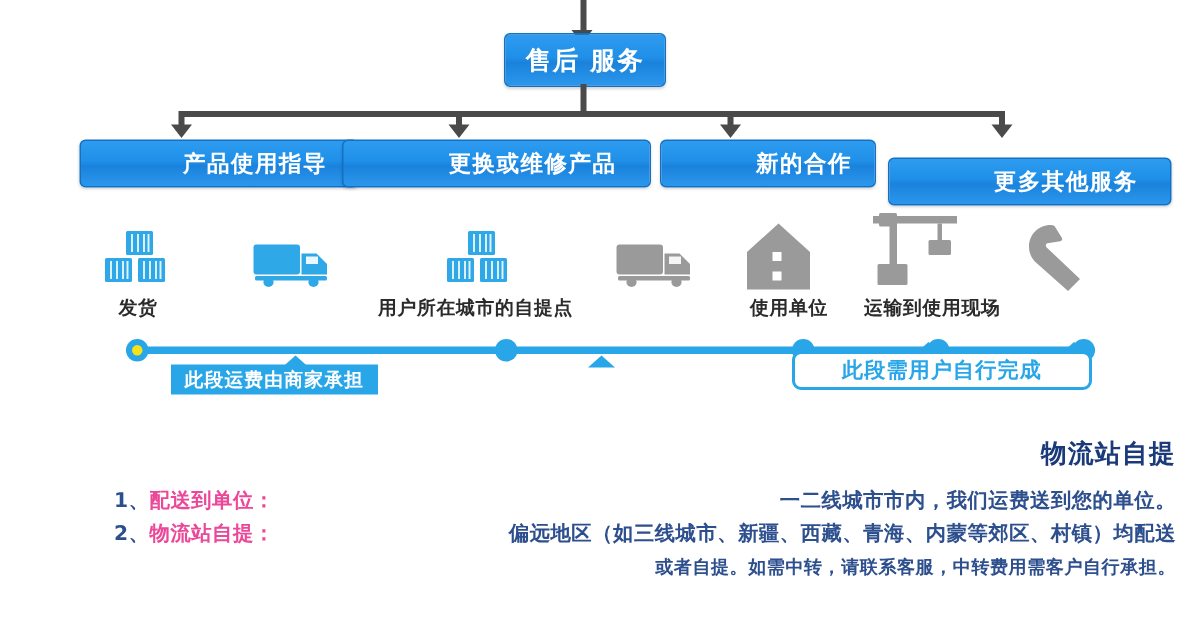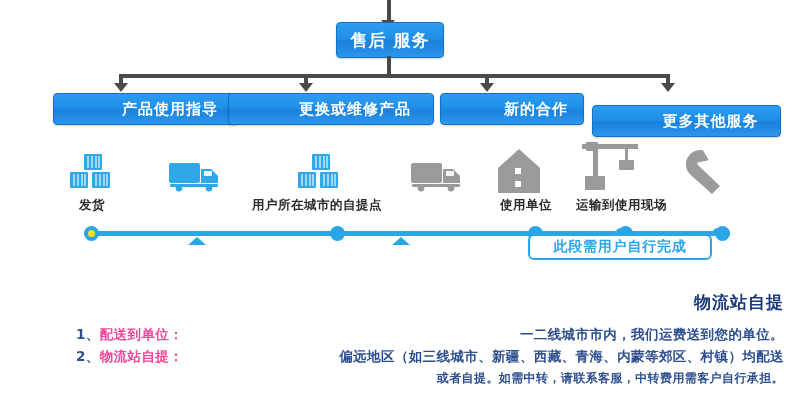--- a/index.html
+++ b/index.html
@@ -346,26 +346,27 @@
   <div class="tlabel" style="left:576px; top:197px;">运输到使用现场</div>
 
   <div class="rail"></div>
   <div class="dot start" style="left:84px;"></div>
   <div class="dot" style="left:330px;"></div>
   <div class="dot" style="left:528px;"></div>
   <div class="dot" style="left:618px;"></div>
   <div class="dot" style="left:715px;"></div>
 
   <div class="notch" style="left:188px; top:237px;"></div>
+  <div class="badge filled" style="left:114px; top:243px;">此段运费由商家承担</div>
 
   <div class="notch" style="left:392px; top:237px;"></div>
 
   <div class="notch-o" style="left:610px; top:228px;"></div>
   <div class="notch-o" style="left:707px; top:228px;"></div>
-  <div class="badge outlined" style="left:528px; top:234px; width:184px; box-sizing:border-box;">此段需用户自行完成</div>
+  <div class="badge outlined" style="left:528px; top:234px; width:200px; box-sizing:border-box;">此段需用户自行完成</div>
 
   <div class="notes">
     <div class="notes-title">物流站自提</div>
 
     <div class="note-row">
       <span class="note-num">1、</span>
       <span class="note-key">配送到单位：</span>
       <span class="note-body">一二线城市市内，我们运费送到您的单位。</span>
     </div>
 

